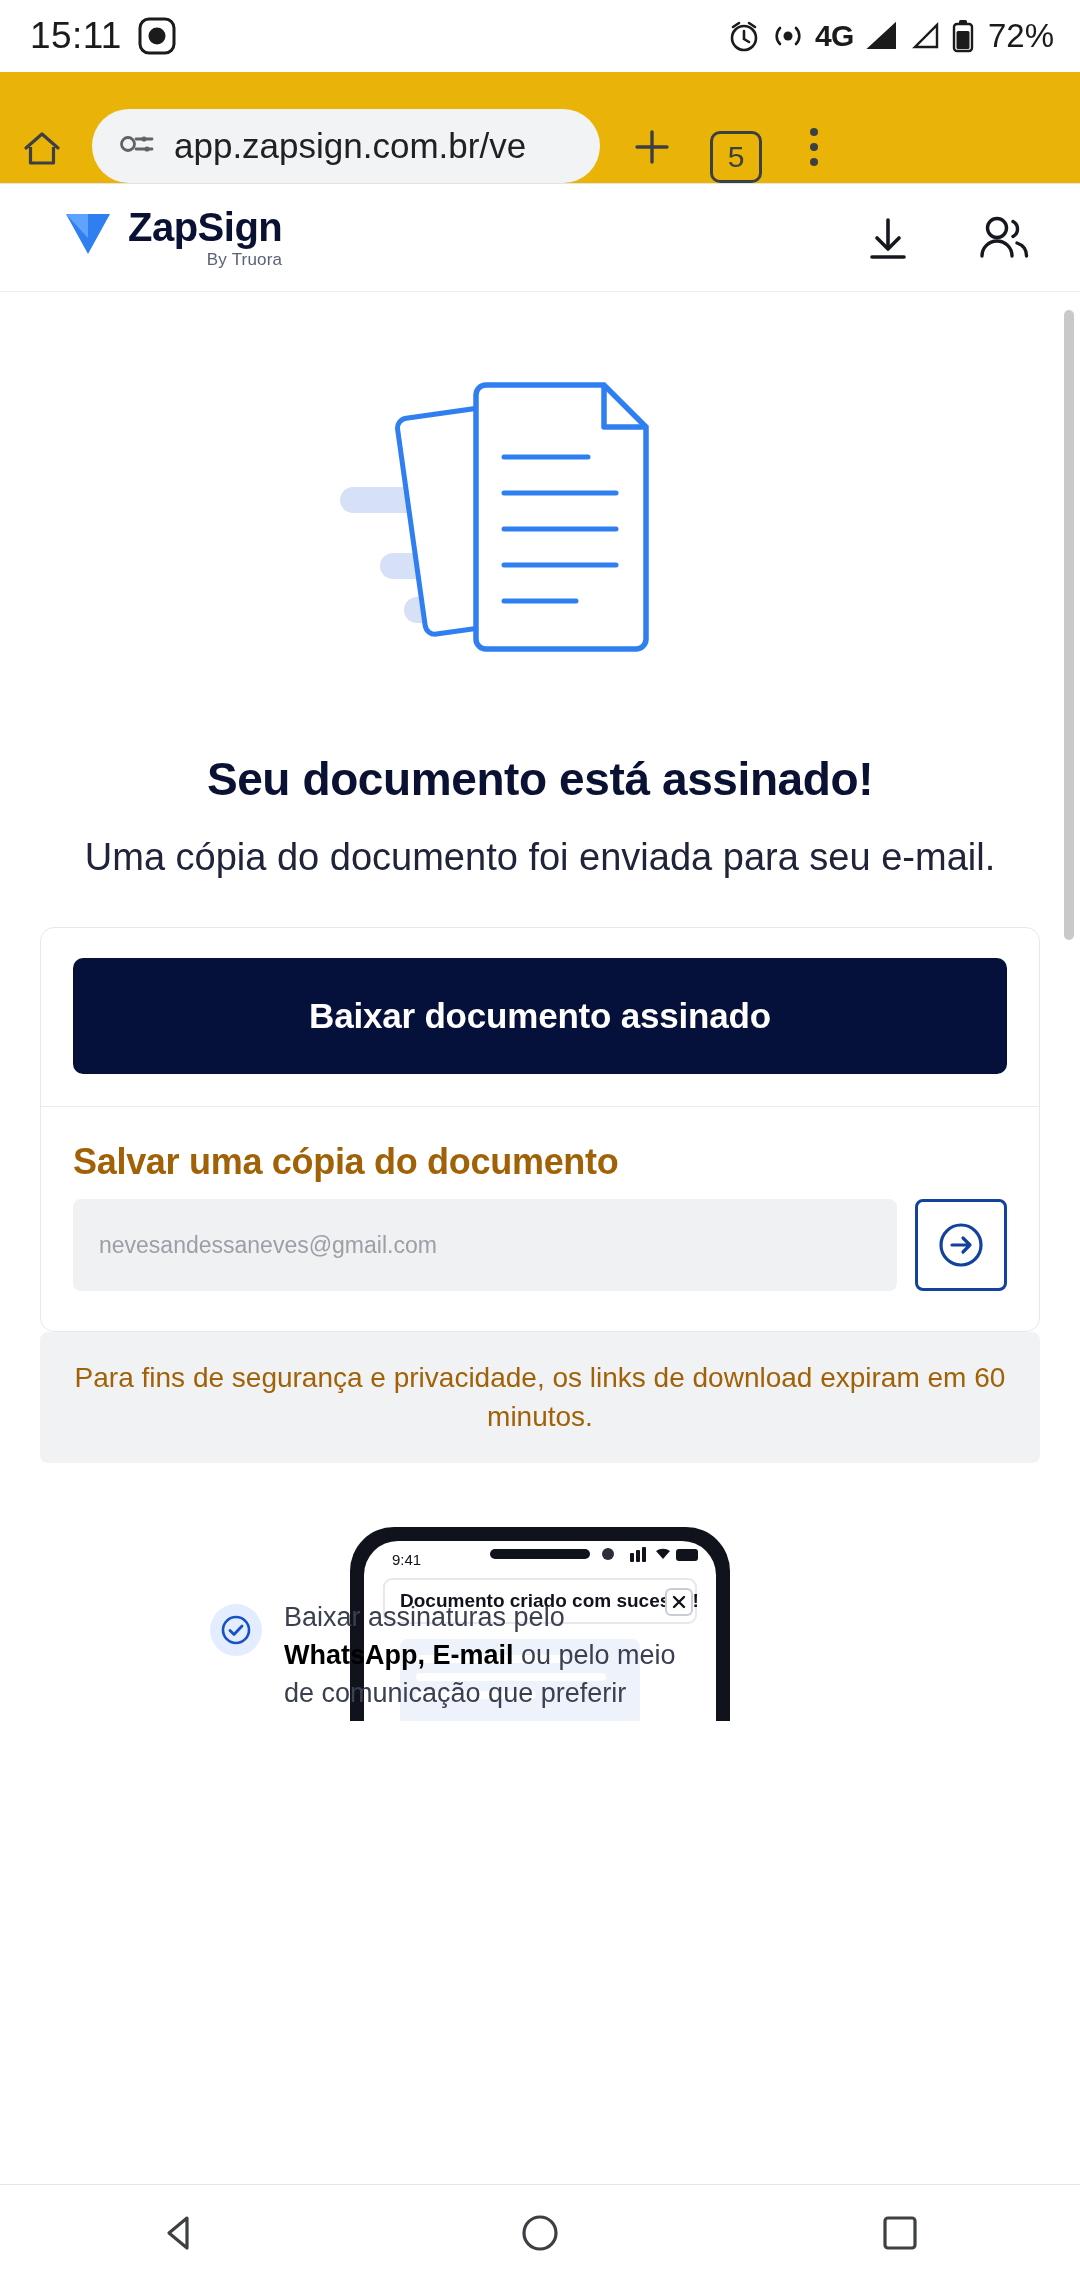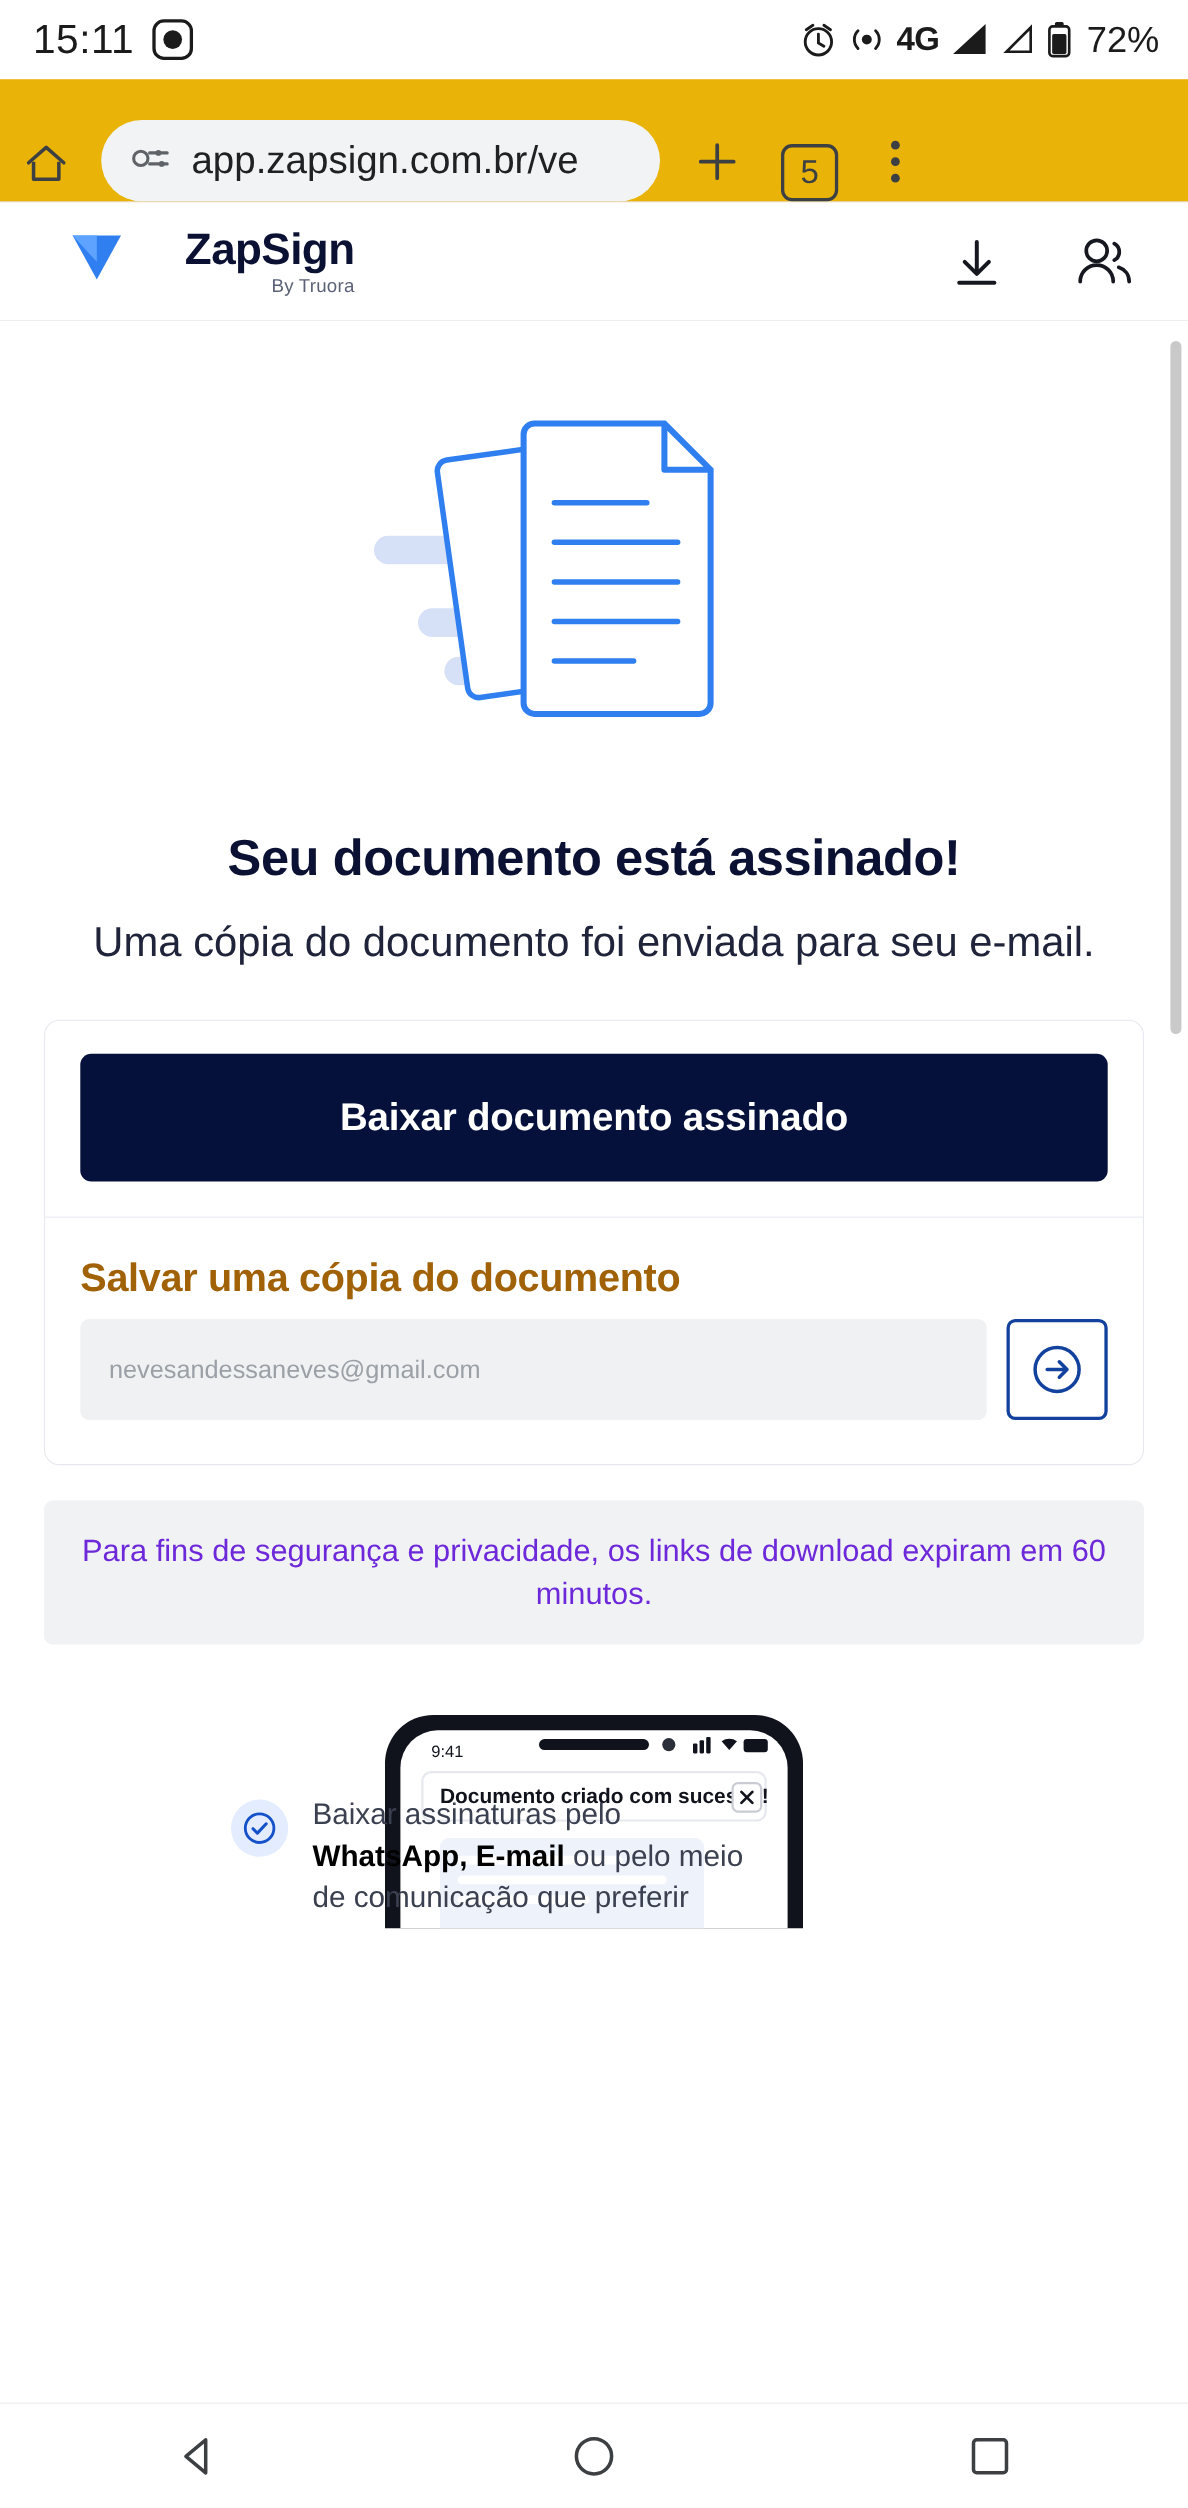--- a/index.html
+++ b/index.html
@@ -72,21 +72,21 @@
   .page-header {
     height: 108px;
     background: #ffffff;
     display: flex; align-items: center; justify-content: space-between;
     padding: 0 44px 0 60px;
     border-bottom: 1px solid #eeeeee;
     flex: 0 0 auto;
   }
   .brand { display: flex; align-items: flex-start; gap: 12px; }
   .brand-text { display: flex; flex-direction: column; align-items: flex-end; }
-  .brand-name { font-size: 40px; font-weight: 800; color: #0b1133; letter-spacing: -0.5px; line-height: 1.05; margin-left: 40px; }
+  .brand-name { font-size: 40px; font-weight: 800; color: #0b1133; letter-spacing: -0.5px; line-height: 1.05; }
   .brand-sub { font-size: 17px; color: #5b6277; margin-top: 2px; letter-spacing: 0.2px; }
   .header-actions { display: flex; align-items: center; gap: 52px; }
   .hdr-icon-btn { width: 64px; height: 64px; display: flex; align-items: center; justify-content: center; }
 
   
   .content {
     flex: 1 1 auto;
     background: #ffffff;
     position: relative;
     overflow: hidden;
@@ -151,26 +151,25 @@
   }
   .email-input::placeholder { color: #9aa0a6; }
   .send-btn {
     width: 92px; height: 92px;
     border: 3px solid #12419e; border-radius: 8px;
     background: #ffffff;
     display: flex; align-items: center; justify-content: center;
   }
 
   .notice {
-    margin-top: 32px;
     background: #f1f2f4;
     border-radius: 8px;
     padding: 26px 34px;
     text-align: center;
-    font-size: 28px; color: #6d28d9; line-height: 1.4;
+    font-size: 28px; color: #a16207; line-height: 1.4;
   }
 
   .promo {
     margin-top: 58px;
     position: relative;
     height: 200px;
     overflow: hidden;
   }
   .phone-mock {
     position: absolute; left: 50%; transform: translateX(-50%);

